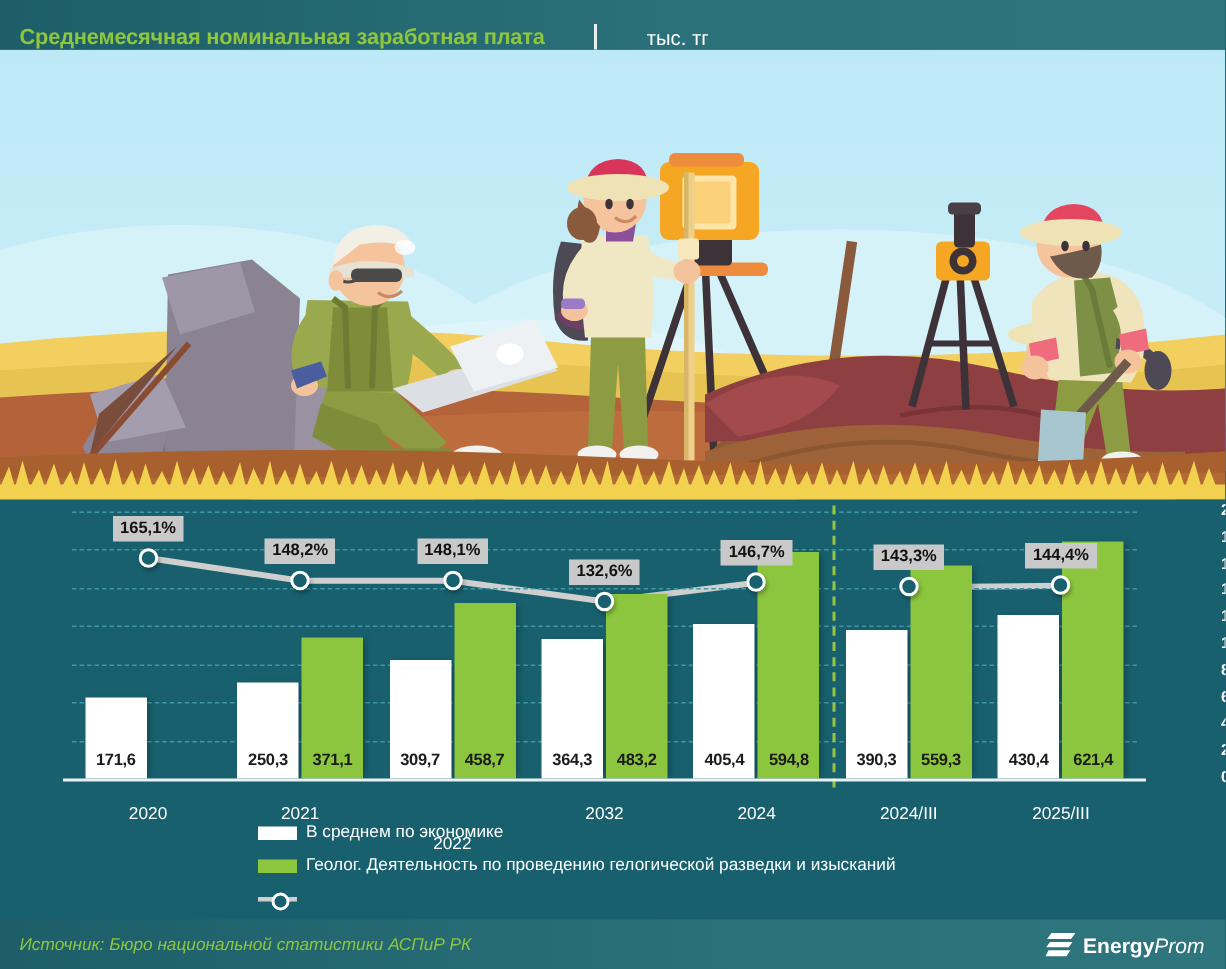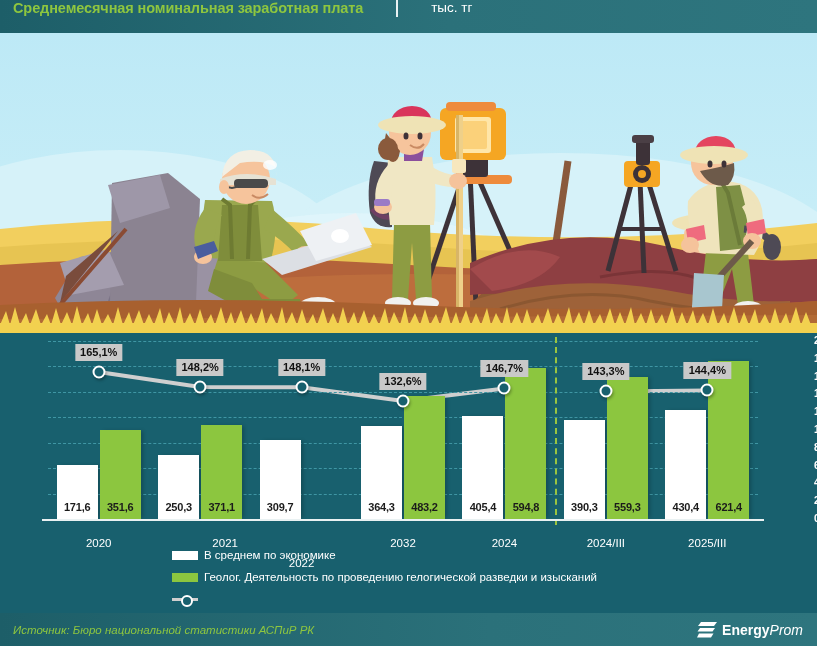--- a/index.html
+++ b/index.html
@@ -13,21 +13,21 @@
     position: relative;
     width: 817px; height: 646px;
     background: #18606e;
   }
 
   
   #header {
     position: absolute; left: 0; top: 0;
     width: 817px; height: 33px;
     background: linear-gradient(90deg,#1d5e68 0%, #2b717a 55%, #2e757e 100%);
-    display: flex; align-items: flex-start;
+    display: flex; align-items: flex-end;
     padding-left: 13px;
     gap: 24px;
   }
   #header-title {
     font-size: 14.5px; font-weight: bold; color: #8ec63f;
     letter-spacing: -0.1px; white-space: nowrap;
   }
   #header-sep {
     width: 2px; height: 17px; background: #e9f2f3;
     margin: 0 9px 0 9px;
@@ -400,33 +400,33 @@
         <div class="ytick right" style="top: 99.8px;">80,0%</div>
         <div class="ytick right" style="top: 82px;">100,0%</div>
         <div class="ytick right" style="top: 64.2px;">120,0%</div>
         <div class="ytick right" style="top: 46.4px;">140,0%</div>
         <div class="ytick right" style="top: 28.6px;">160,0%</div>
         <div class="ytick right" style="top: 10.8px;">180,0%</div>
         <div class="ytick right" style="top: -7px;">200,0%</div>
         <div class="bar econ" style="left: 8.71429px; width: 41px; height: 54.1629px;">
           <span class="bar-label">171,6</span>
         </div>
-        <div class="bar geo" style="left: 51.7143px; width: 41px; height: 89.4069px;">
-          <span class="bar-label">351,6</span>
-        </div>
         <div class="xtick" style="left: 50.7143px;">2020</div>
         <div class="bar econ" style="left: 110.143px; width: 41px; height: 63.6477px;">
           <span class="bar-label">250,3</span>
         </div>
         <div class="bar geo" style="left: 153.143px; width: 41px; height: 94.3654px;">
           <span class="bar-label">371,1</span>
         </div>
-        <div class="xtick" style="left: 152.143px; margin-left: 25px;">2021</div>
+        <div class="xtick" style="left: 152.143px;">2021</div>
         <div class="bar econ" style="left: 211.571px; width: 41px; height: 78.7523px;">
           <span class="bar-label">309,7</span>
+        </div>
+        <div class="bar geo" style="left: 254.571px; width: 41px; height: 116.641px;">
+          <span class="bar-label">458,7</span>
         </div>
         <div class="xtick" style="left: 253.571px; margin-top: 20px;">2022</div>
         <div class="bar econ" style="left: 313px; width: 41px; height: 92.6363px;">
           <span class="bar-label">364,3</span>
         </div>
         <div class="bar geo" style="left: 356px; width: 41px; height: 122.871px;">
           <span class="bar-label">483,2</span>
         </div>
         <div class="xtick" style="left: 355px;">2032</div>
         <div class="bar econ" style="left: 414.429px; width: 41px; height: 103.087px;">

